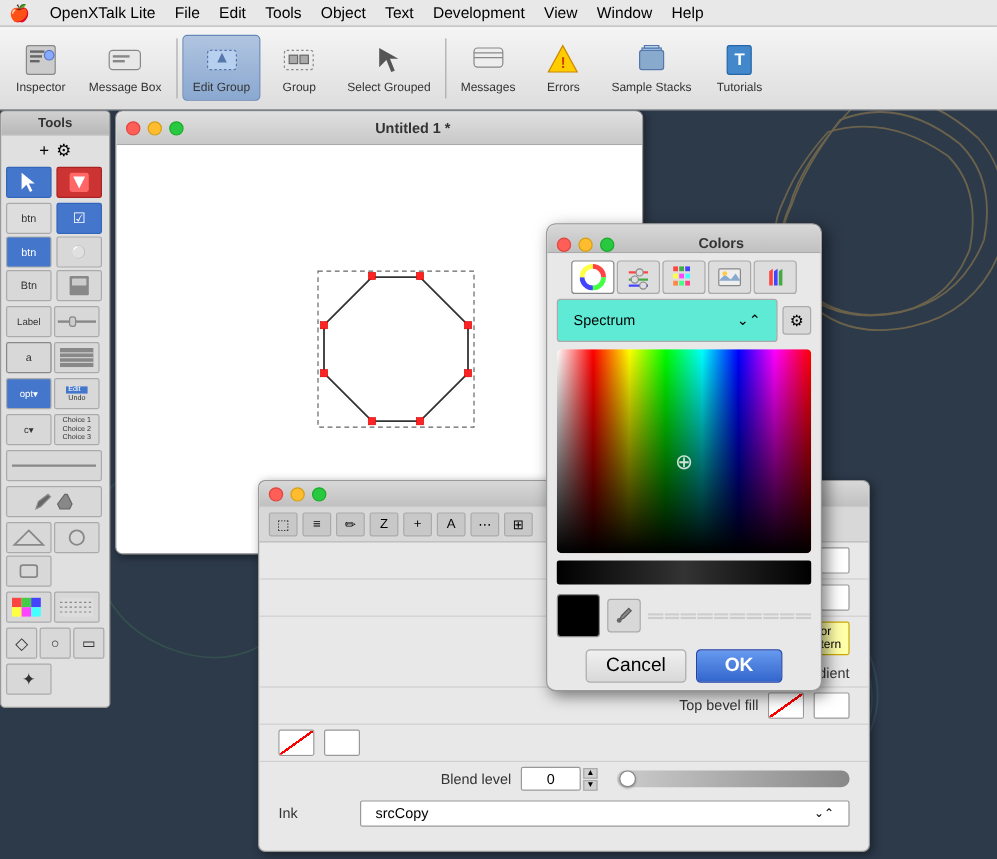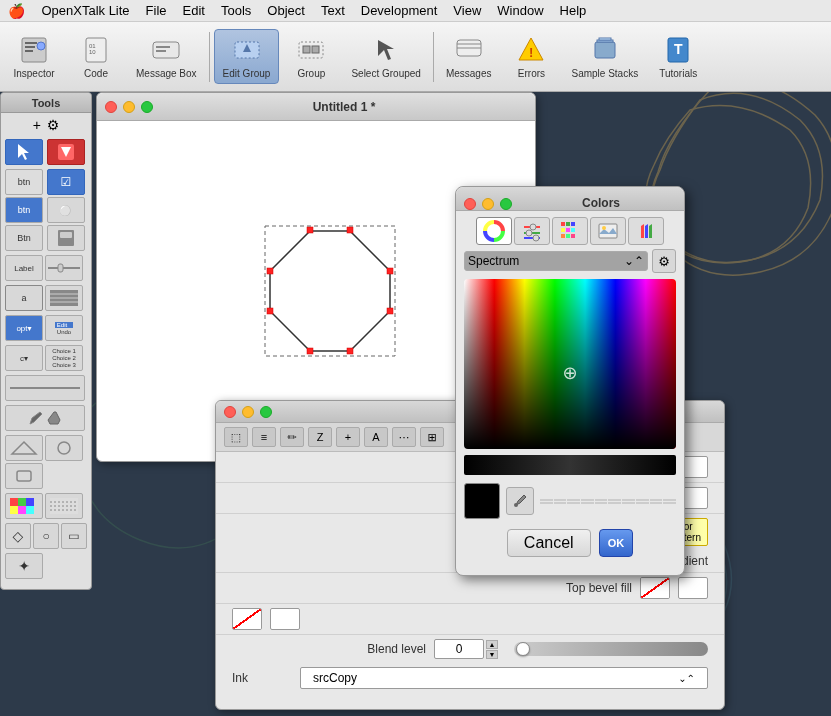--- a/index.html
+++ b/index.html
@@ -400,27 +400,27 @@
       border-color: #888;
     }
     .spectrum-selector {
       display: flex;
       align-items: center;
       padding: 0 8px 6px;
       gap: 4px;
     }
     .spectrum-dropdown {
       flex: 1;
-      height: 20px;
-      background: #a3a3a3;
+      height: 36px;
+      background: #5eead4;
       border: 1px solid #aaa;
       border-radius: 3px;
       display: flex;
       align-items: center;
-      padding: 0 3px;
+      padding: 0 13px;
       justify-content: space-between;
       font-size: 12px;
       cursor: pointer;
     }
     .gear-btn {
       width: 24px;
       height: 24px;
       background: #d8d8d8;
       border: 1px solid #aaa;
       border-radius: 3px;
@@ -488,25 +488,25 @@
     }
     .btn-cancel {
       padding: 4px 16px;
       background: linear-gradient(to bottom, #f0f0f0, #d8d8d8);
       border: 1px solid #aaa;
       border-radius: 4px;
       font-size: 16px;
       cursor: pointer;
     }
     .btn-ok {
-      padding: 4px 8px;
+      padding: 4px 23px;
       background: linear-gradient(to bottom, #6699ee, #3366cc);
       border: 1px solid #2244aa;
       border-radius: 4px;
-      font-size: 11px;
+      font-size: 16px;
       color: white;
       cursor: pointer;
       font-weight: bold;
     }
 
     
     .topo-svg {
       position: absolute;
       top: 0; left: 0;
       width: 100%;
@@ -557,30 +557,20 @@
         <rect x="4" y="4" width="24" height="24" rx="2" fill="#ccc" stroke="#888"></rect>
         <rect x="7" y="8" width="12" height="2" fill="#666"></rect>
         <rect x="7" y="12" width="10" height="2" fill="#666"></rect>
         <rect x="7" y="16" width="8" height="2" fill="#666"></rect>
         <circle cx="23" cy="12" r="4" fill="#88aaff" stroke="#5577cc"></circle>
       </svg>
     </div>
     <span>Inspector</span>
   </div>
 
-  <div class="toolbar-item">
-    <div class="toolbar-icon">
-      <svg width="32" height="32" viewBox="0 0 32 32">
-        <rect x="6" y="4" width="20" height="24" rx="2" fill="#eee" stroke="#888"></rect>
-        <text x="9" y="14" font-size="6" fill="#666">01</text>
-        <text x="9" y="20" font-size="6" fill="#666">10</text>
-      </svg>
-    </div>
-    <span>Code</span>
-  </div>
 
   <div class="toolbar-item">
     <div class="toolbar-icon">
       <svg width="32" height="32" viewBox="0 0 32 32">
         <rect x="3" y="8" width="26" height="16" rx="3" fill="#e8e8e8" stroke="#888"></rect>
         <rect x="6" y="12" width="14" height="2" fill="#888"></rect>
         <rect x="6" y="16" width="10" height="2" fill="#888"></rect>
       </svg>
     </div>
     <span>Message Box</span>

